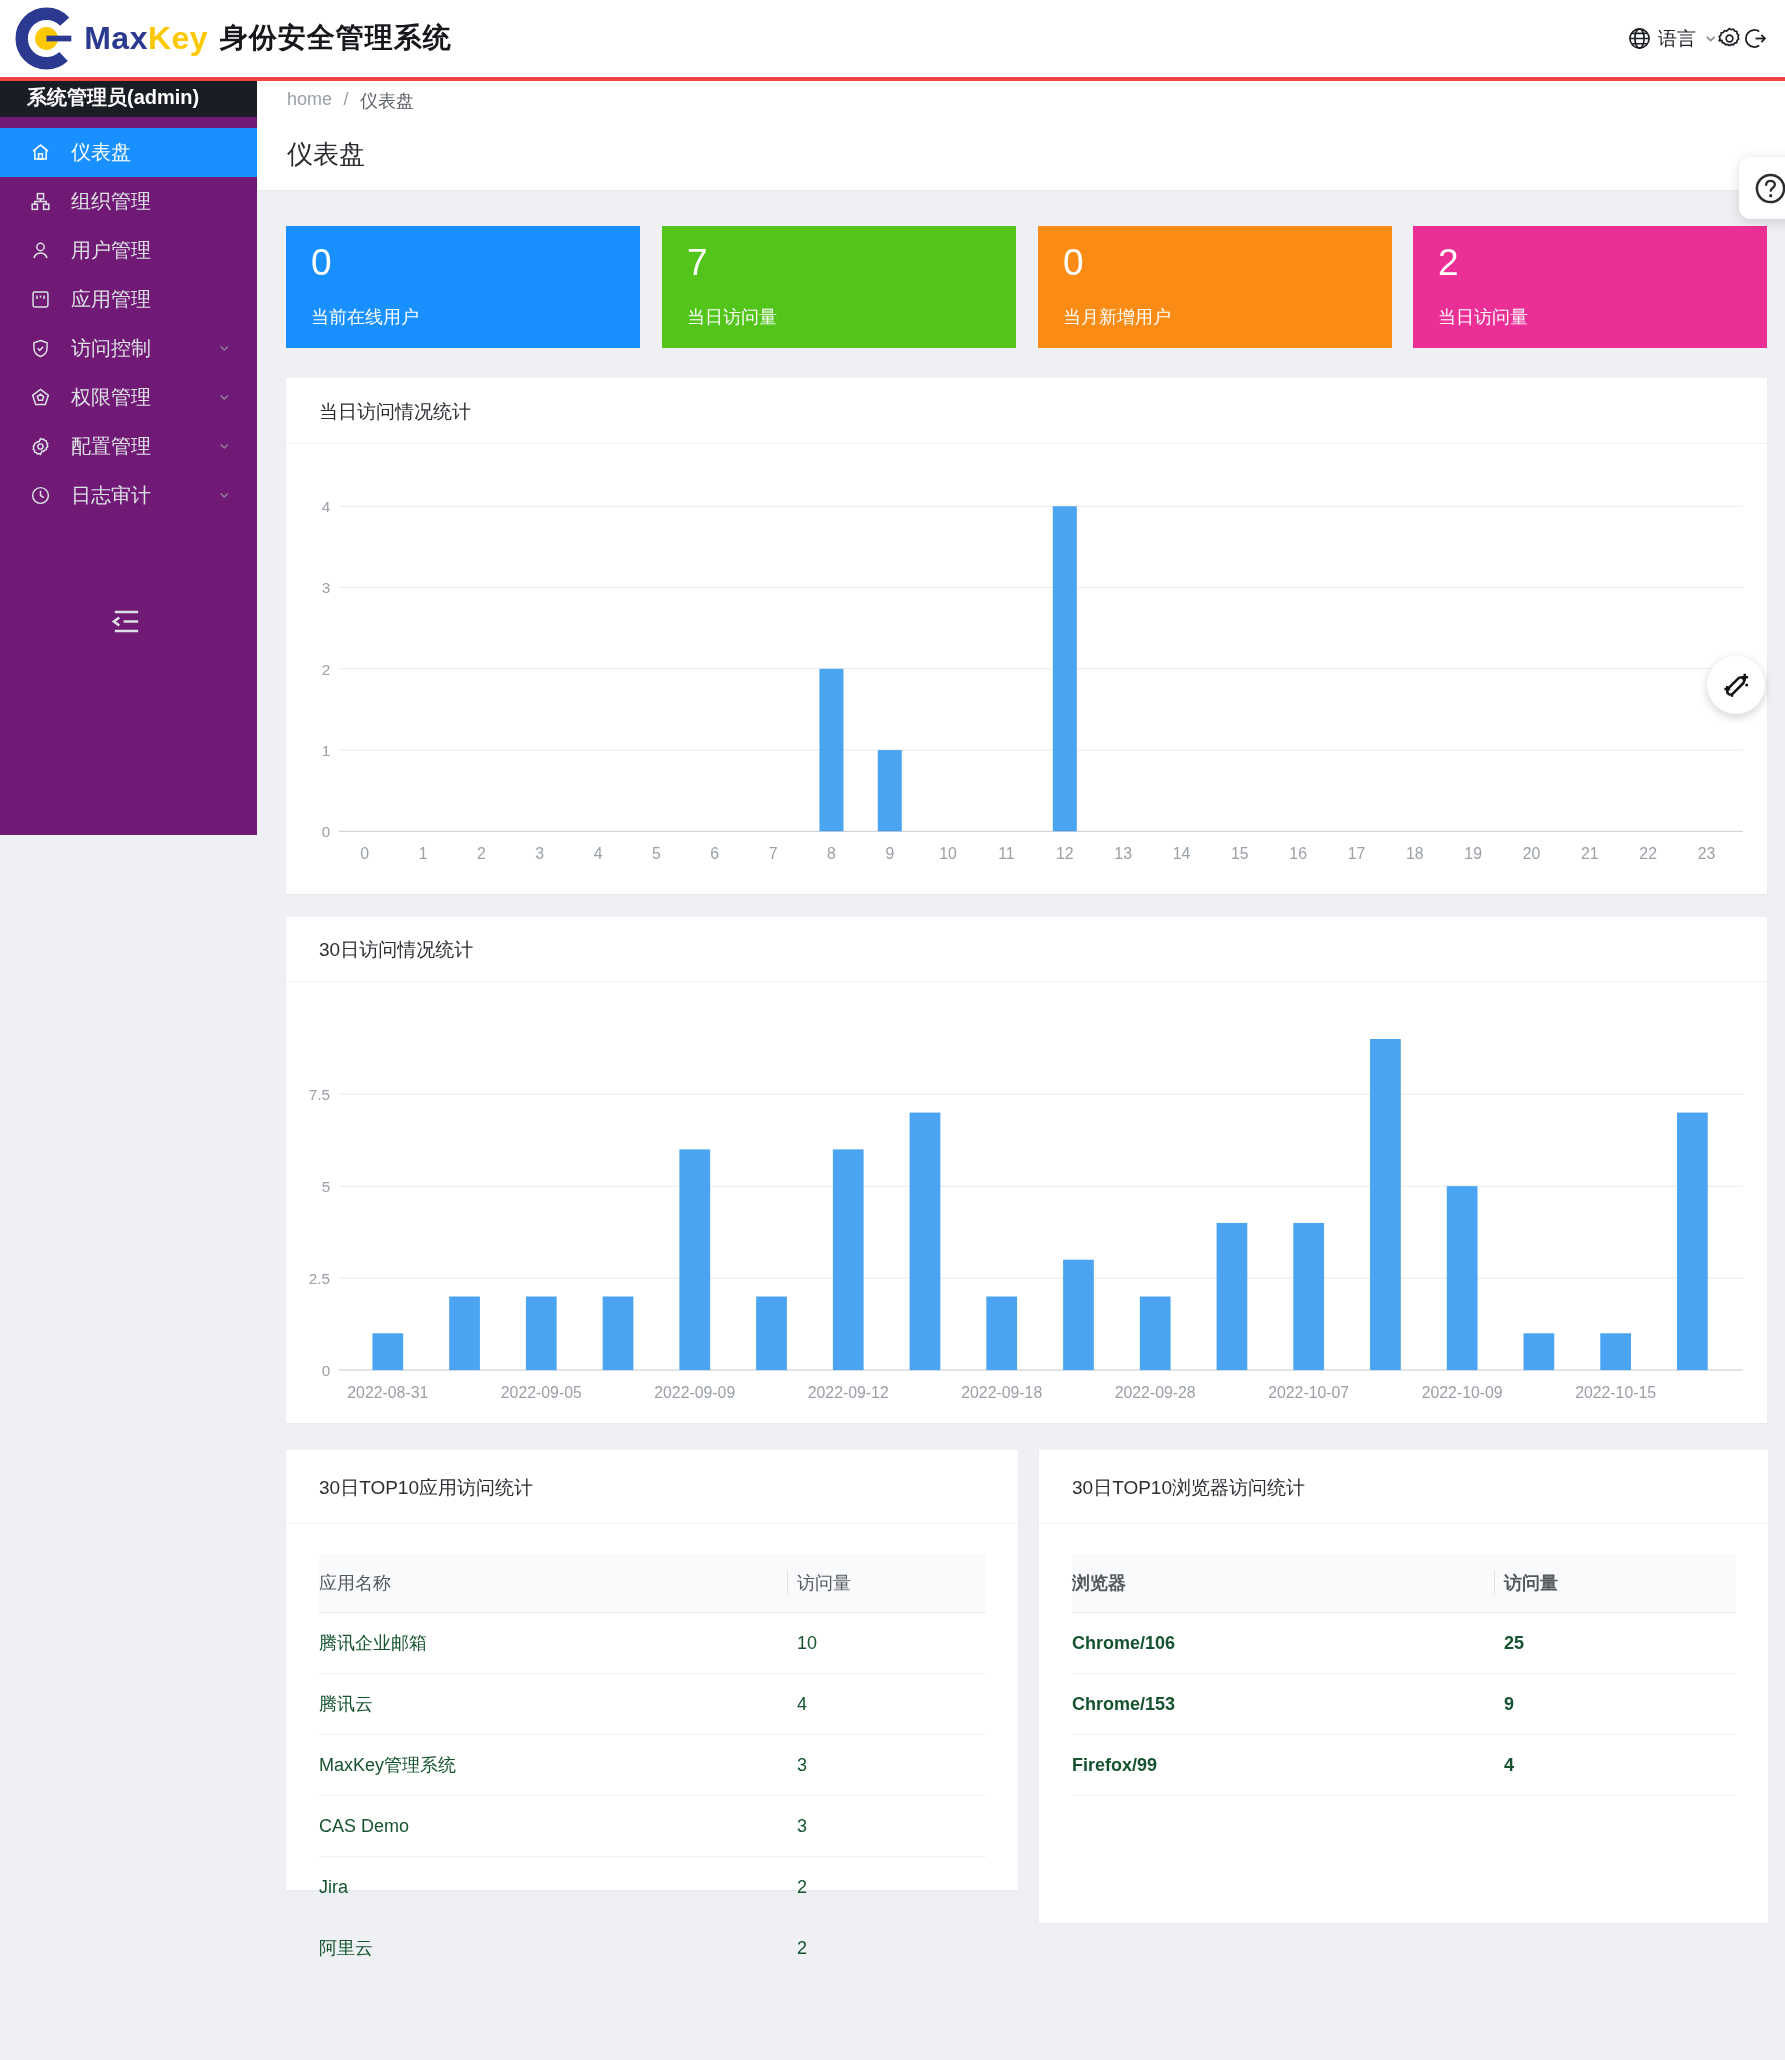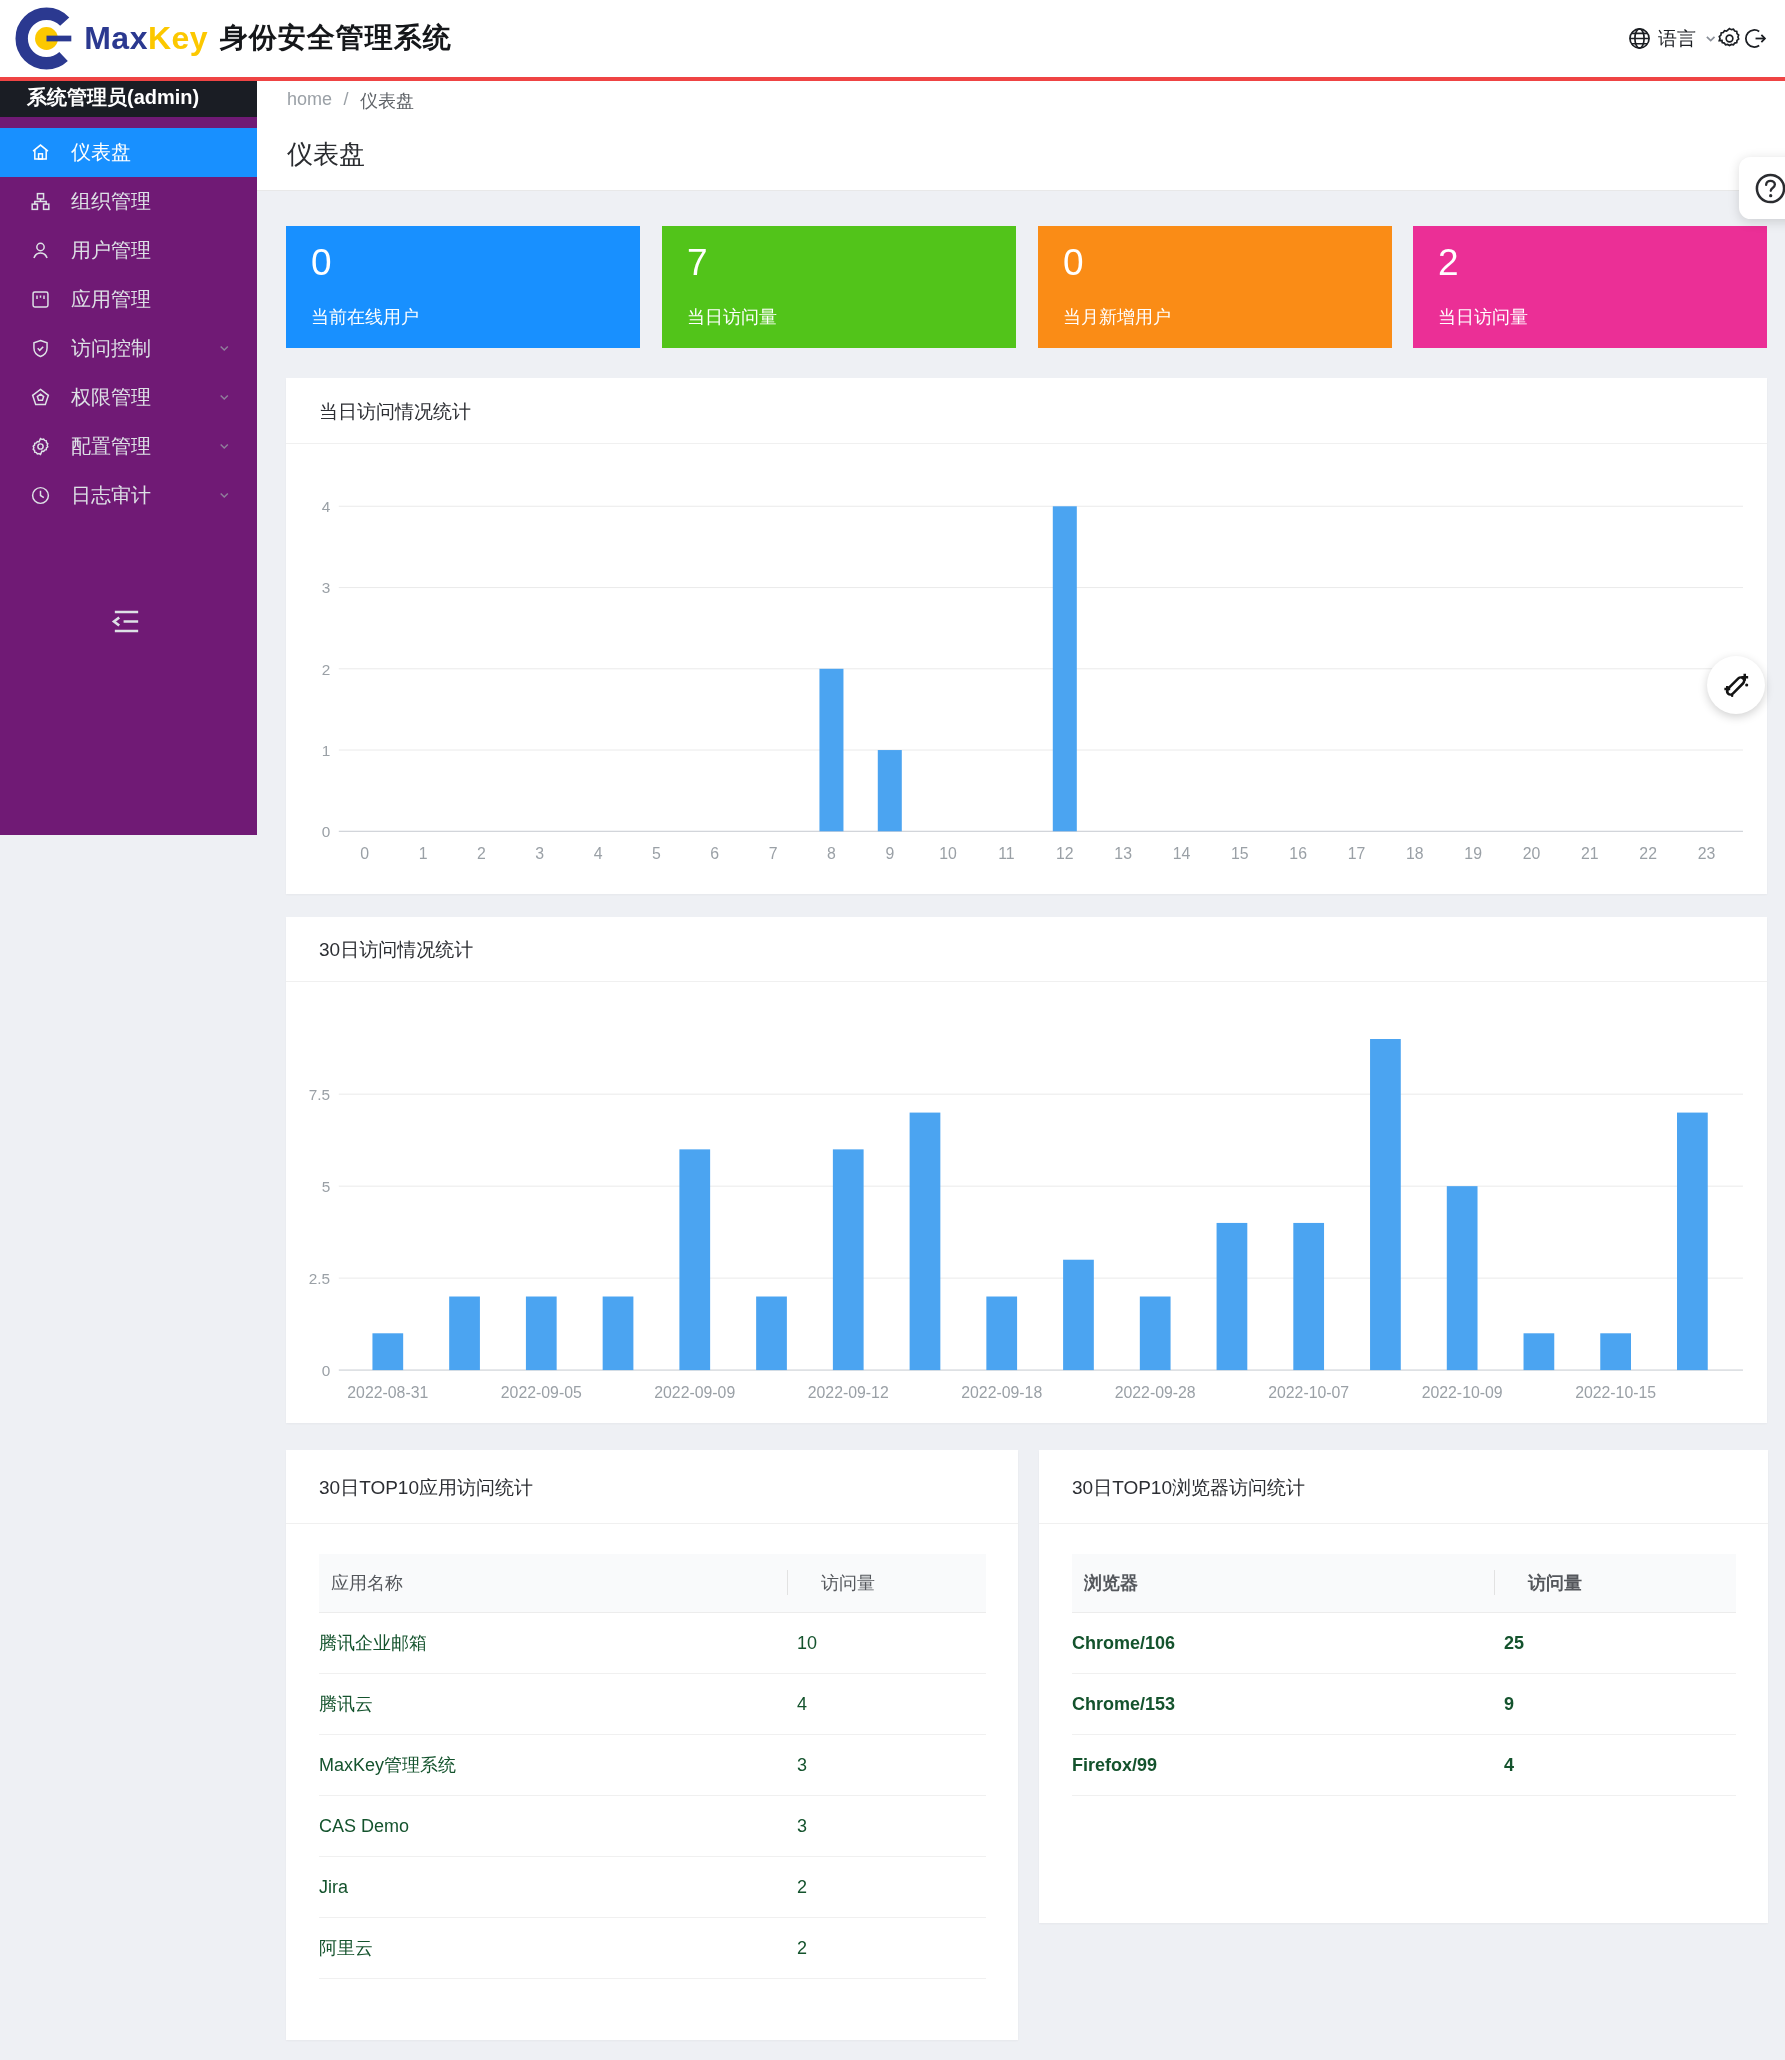--- a/index.html
+++ b/index.html
@@ -44,21 +44,21 @@
   .stat-label{font-size:18px;}
   
   .panel{position:absolute;background:#fff;box-shadow:0 1px 1.9px rgba(0,0,0,0.04);}
   .panel-title{position:absolute;left:33px;font-size:19px;color:#2c2e33;}
   .panel-divider{position:absolute;left:0;width:100%;height:1px;background:#f0f0f0;}
   
   .stat-table{position:absolute;left:33px;}
   .t-header{display:flex;align-items:center;height:58px;background:#f9fafb;border-bottom:1px solid #ececec;color:#54575c;font-size:18px;position:relative;}
   .t-row{display:flex;align-items:center;height:60px;border-bottom:1px solid #f0f0f0;color:#14532d;font-size:18px;}
   .c1{padding-left:0;box-sizing:border-box;}
-  .t-header .cell{padding-left:0;margin-left:12px;}
+  .t-header .cell{padding-left:0;}
   .colsep{position:absolute;width:1px;height:25px;background:#e2e2e2;top:16.3px;}
   
   .help-fab{position:absolute;left:1739px;top:157px;width:77px;height:62px;background:#fff;border-radius:11.5px;box-shadow:0 2.9px 11.5px rgba(0,0,0,0.14);display:flex;align-items:center;padding-left:15.4px;cursor:pointer;z-index:25;}
   .wand-fab{position:absolute;left:1707px;top:656px;width:58px;height:58px;border-radius:50%;background:#fff;box-shadow:0 2.9px 9.6px rgba(0,0,0,0.18);display:flex;align-items:center;justify-content:center;cursor:pointer;z-index:25;}
   svg.chart{position:absolute;left:0;}
   .chart text{font-family:"Liberation Sans","DejaVu Sans",sans-serif;}
 </style>
 </head>
 <body>
 
@@ -296,21 +296,21 @@
       <text x="425.6" y="434" text-anchor="middle" font-size="16.5" fill="#9aa0a6">2022-09-09</text>
       <text x="585.4000000000001" y="434" text-anchor="middle" font-size="16.5" fill="#9aa0a6">2022-09-12</text>
       <text x="745.2" y="434" text-anchor="middle" font-size="16.5" fill="#9aa0a6">2022-09-18</text>
       <text x="905" y="434" text-anchor="middle" font-size="16.5" fill="#9aa0a6">2022-09-28</text>
       <text x="1064.8000000000002" y="434" text-anchor="middle" font-size="16.5" fill="#9aa0a6">2022-10-07</text>
       <text x="1224.6000000000001" y="434" text-anchor="middle" font-size="16.5" fill="#9aa0a6">2022-10-09</text>
       <text x="1384.4" y="434" text-anchor="middle" font-size="16.5" fill="#9aa0a6">2022-10-15</text>
     </svg>
 </div>
 
-<div class="panel" style="left:286px;top:1450px;width:732px;height:590px;">
+<div class="panel" style="left:286px;top:1450px;width:732px;height:440px;">
   <div class="panel-title" style="top:25px;">30日TOP10应用访问统计</div>
   <div class="panel-divider" style="top:73px;"></div>
   <div class="stat-table" style="top:104px;width:667px;">
     <div class="t-header">
       <div class="cell" style="width:478px;">应用名称</div>
       <div class="colsep" style="left:468px;"></div>
       <div class="cell">访问量</div>
     </div>
     <div class="t-row">
       <div class="c1" style="width:478px;">腾讯企业邮箱</div>

